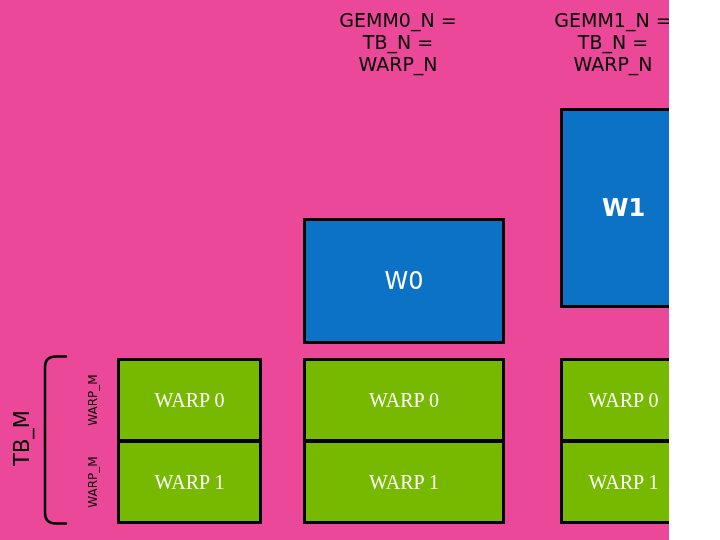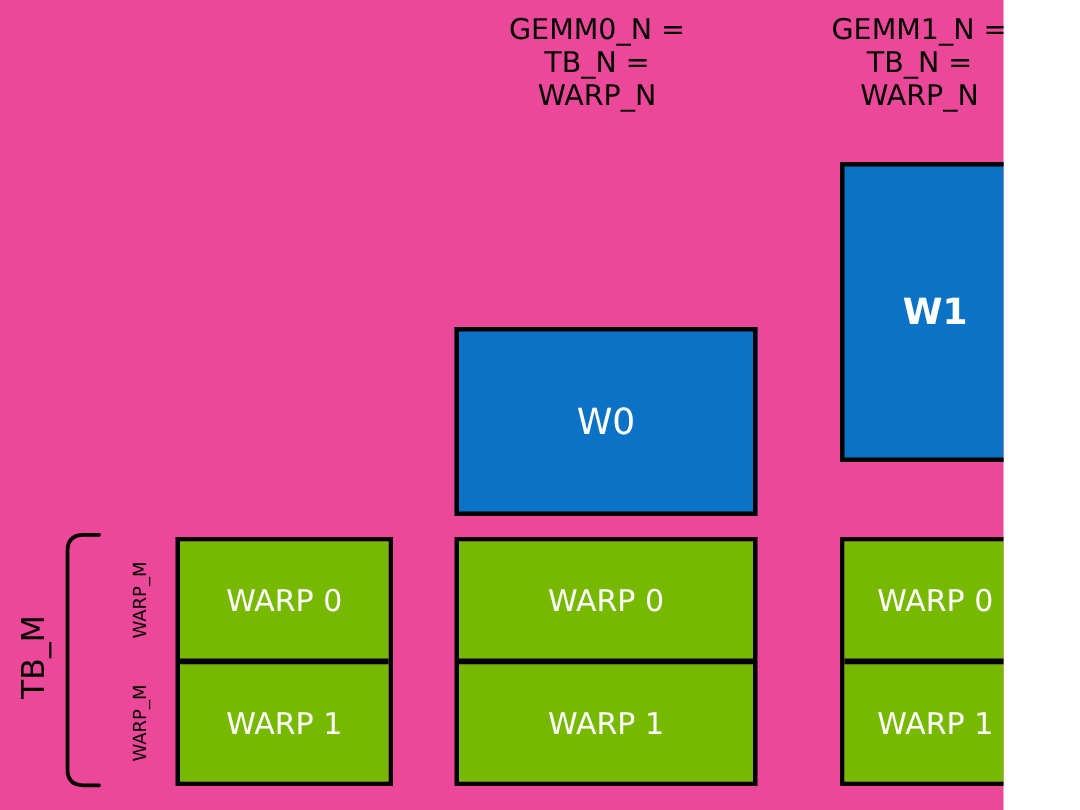--- a/index.html
+++ b/index.html
@@ -39,20 +39,21 @@
   #w1-box { left: 560px; top: 108px; width: 127px; height: 200px; font-weight: bold; }
 
   .green-col {
     position: absolute;
     top: 358px;
     height: 166px;
     border: 3px solid #000000;
     box-sizing: border-box;
     display: flex;
     flex-direction: column;
+    font-family: Liberation Serif, serif;
   }
   #warp-col-0 { left: 117px; width: 145px; }
   #warp-col-1 { left: 303px; width: 202px; }
   #warp-col-2 { left: 560px; width: 127px; }
   .green-cell {
     flex: 1;
     background: var(--green, #76B900);
     color: #ffffff;
     display: flex;
     align-items: center;

